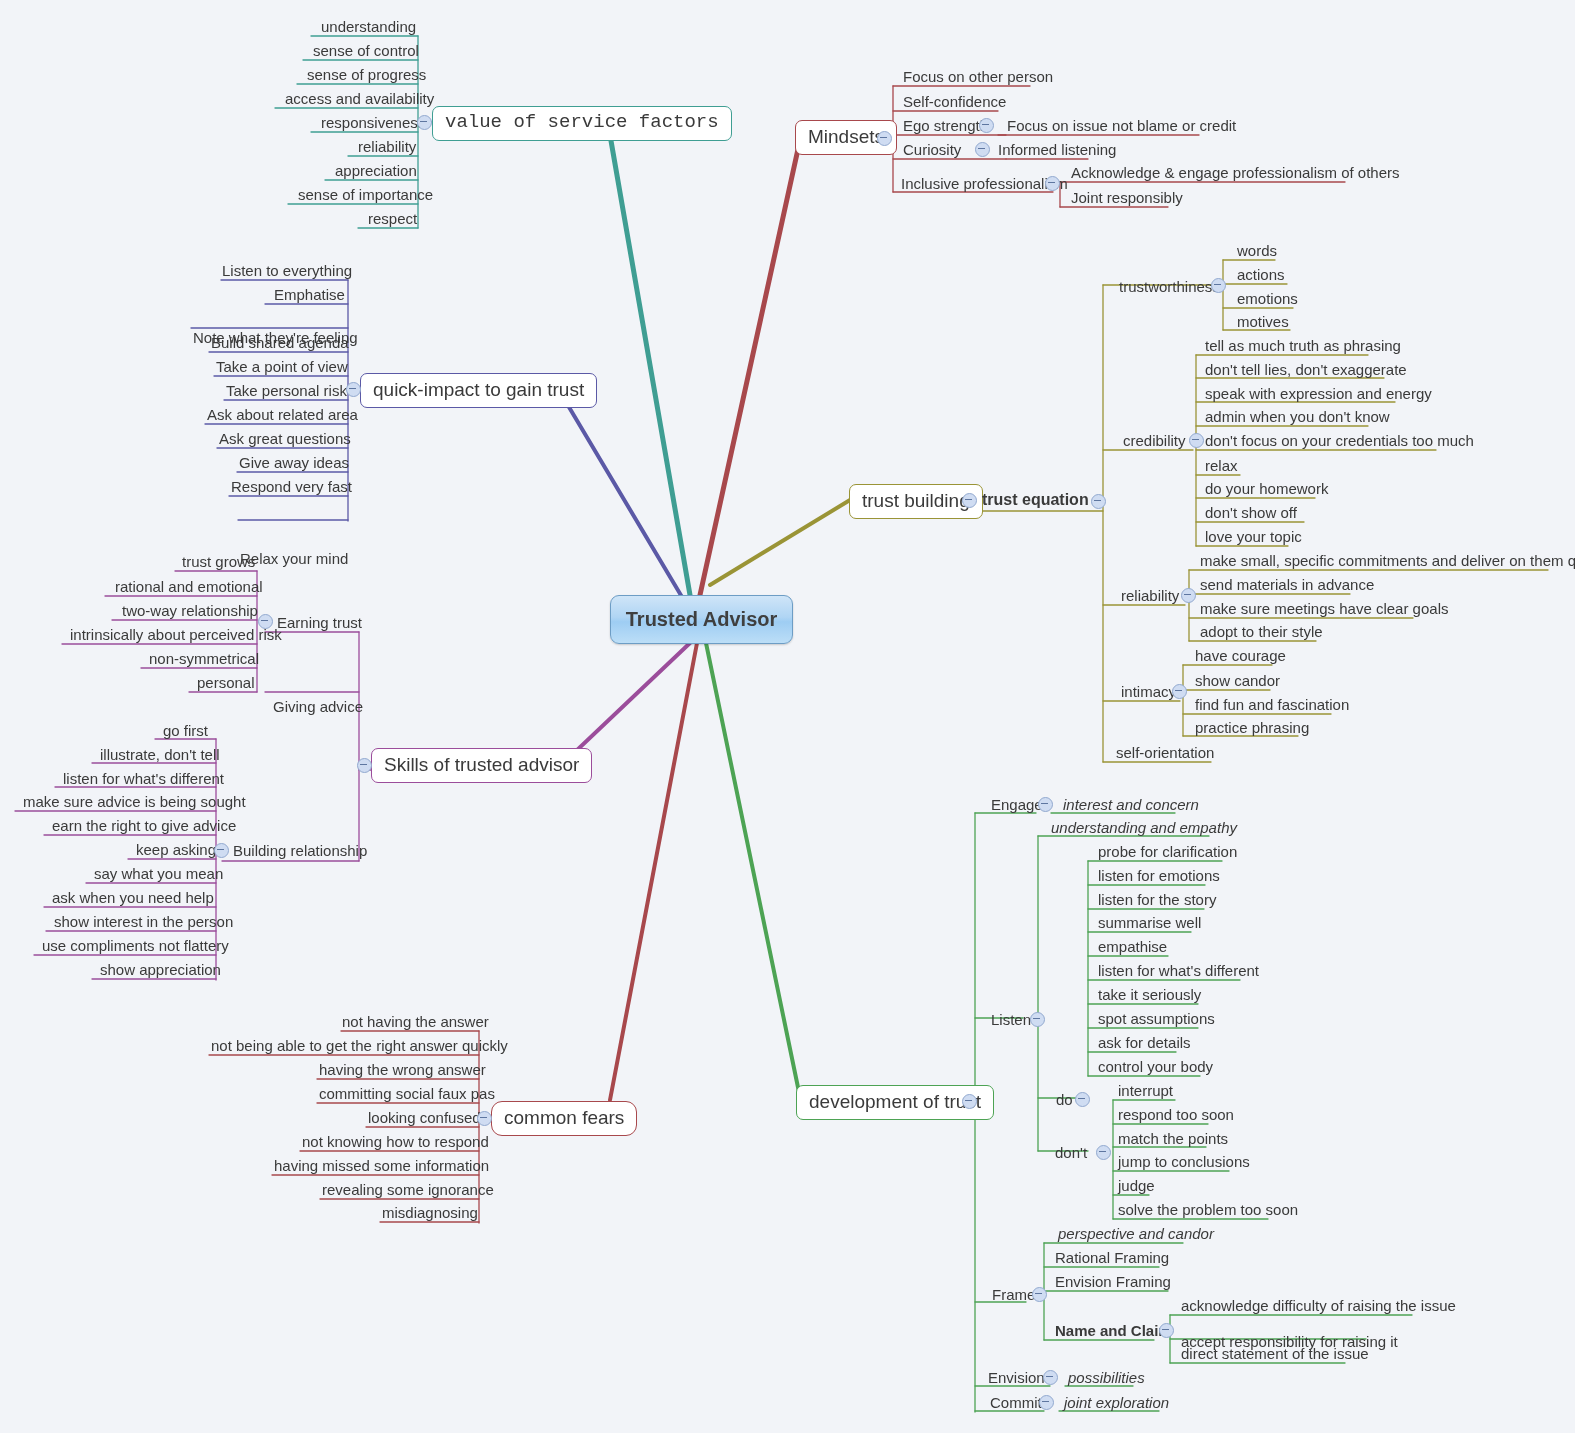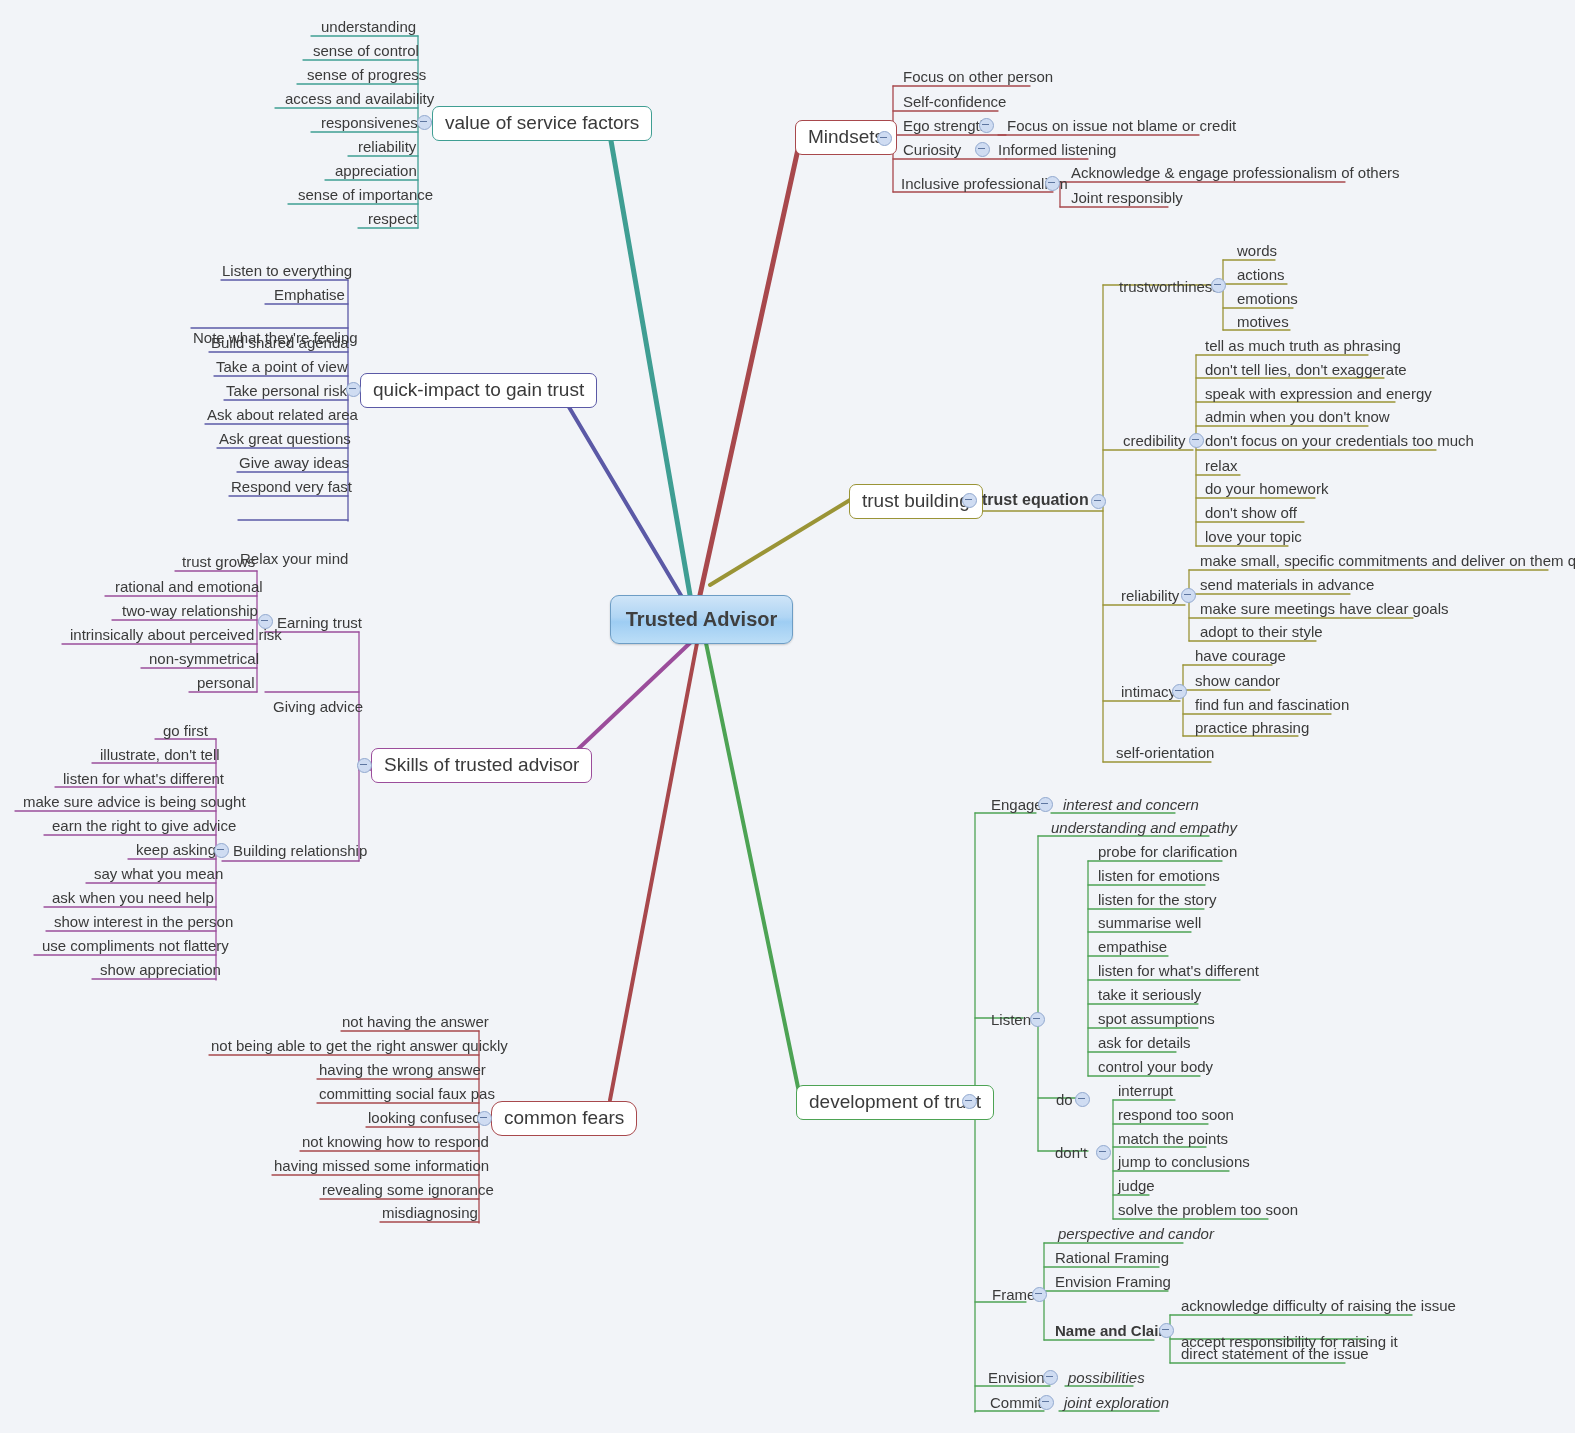--- a/index.html
+++ b/index.html
@@ -279,21 +279,21 @@
         <path d="M1065 1386 L1133 1386"></path>
         <path d="M1059 1411 L1159 1411"></path>
       </g>
     </g>
   </svg>
 
   <div id="root">
     <span>Trusted Advisor</span>
   </div>
 
-  <div class="node mainbox t" style="left:432px;top:106px;">
+  <div class="node mainbox t" style="left:432px;top:106px;font-family:Liberation Mono, monospace;">
     <span class="lbl">value of service factors</span>
   </div>
   <div class="tog" style="left:417px;top:115px;"></div>
 
   <div class="leaf" style="left:316px;top:17px;">understanding</div>
   <div class="leaf" style="left:308px;top:41px;">sense of control</div>
   <div class="leaf" style="left:302px;top:65px;">sense of progress</div>
   <div class="leaf" style="left:280px;top:89px;">access and availability</div>
   <div class="leaf" style="left:316px;top:113px;">responsiveness</div>
   <div class="leaf" style="left:353px;top:137px;">reliability</div>

